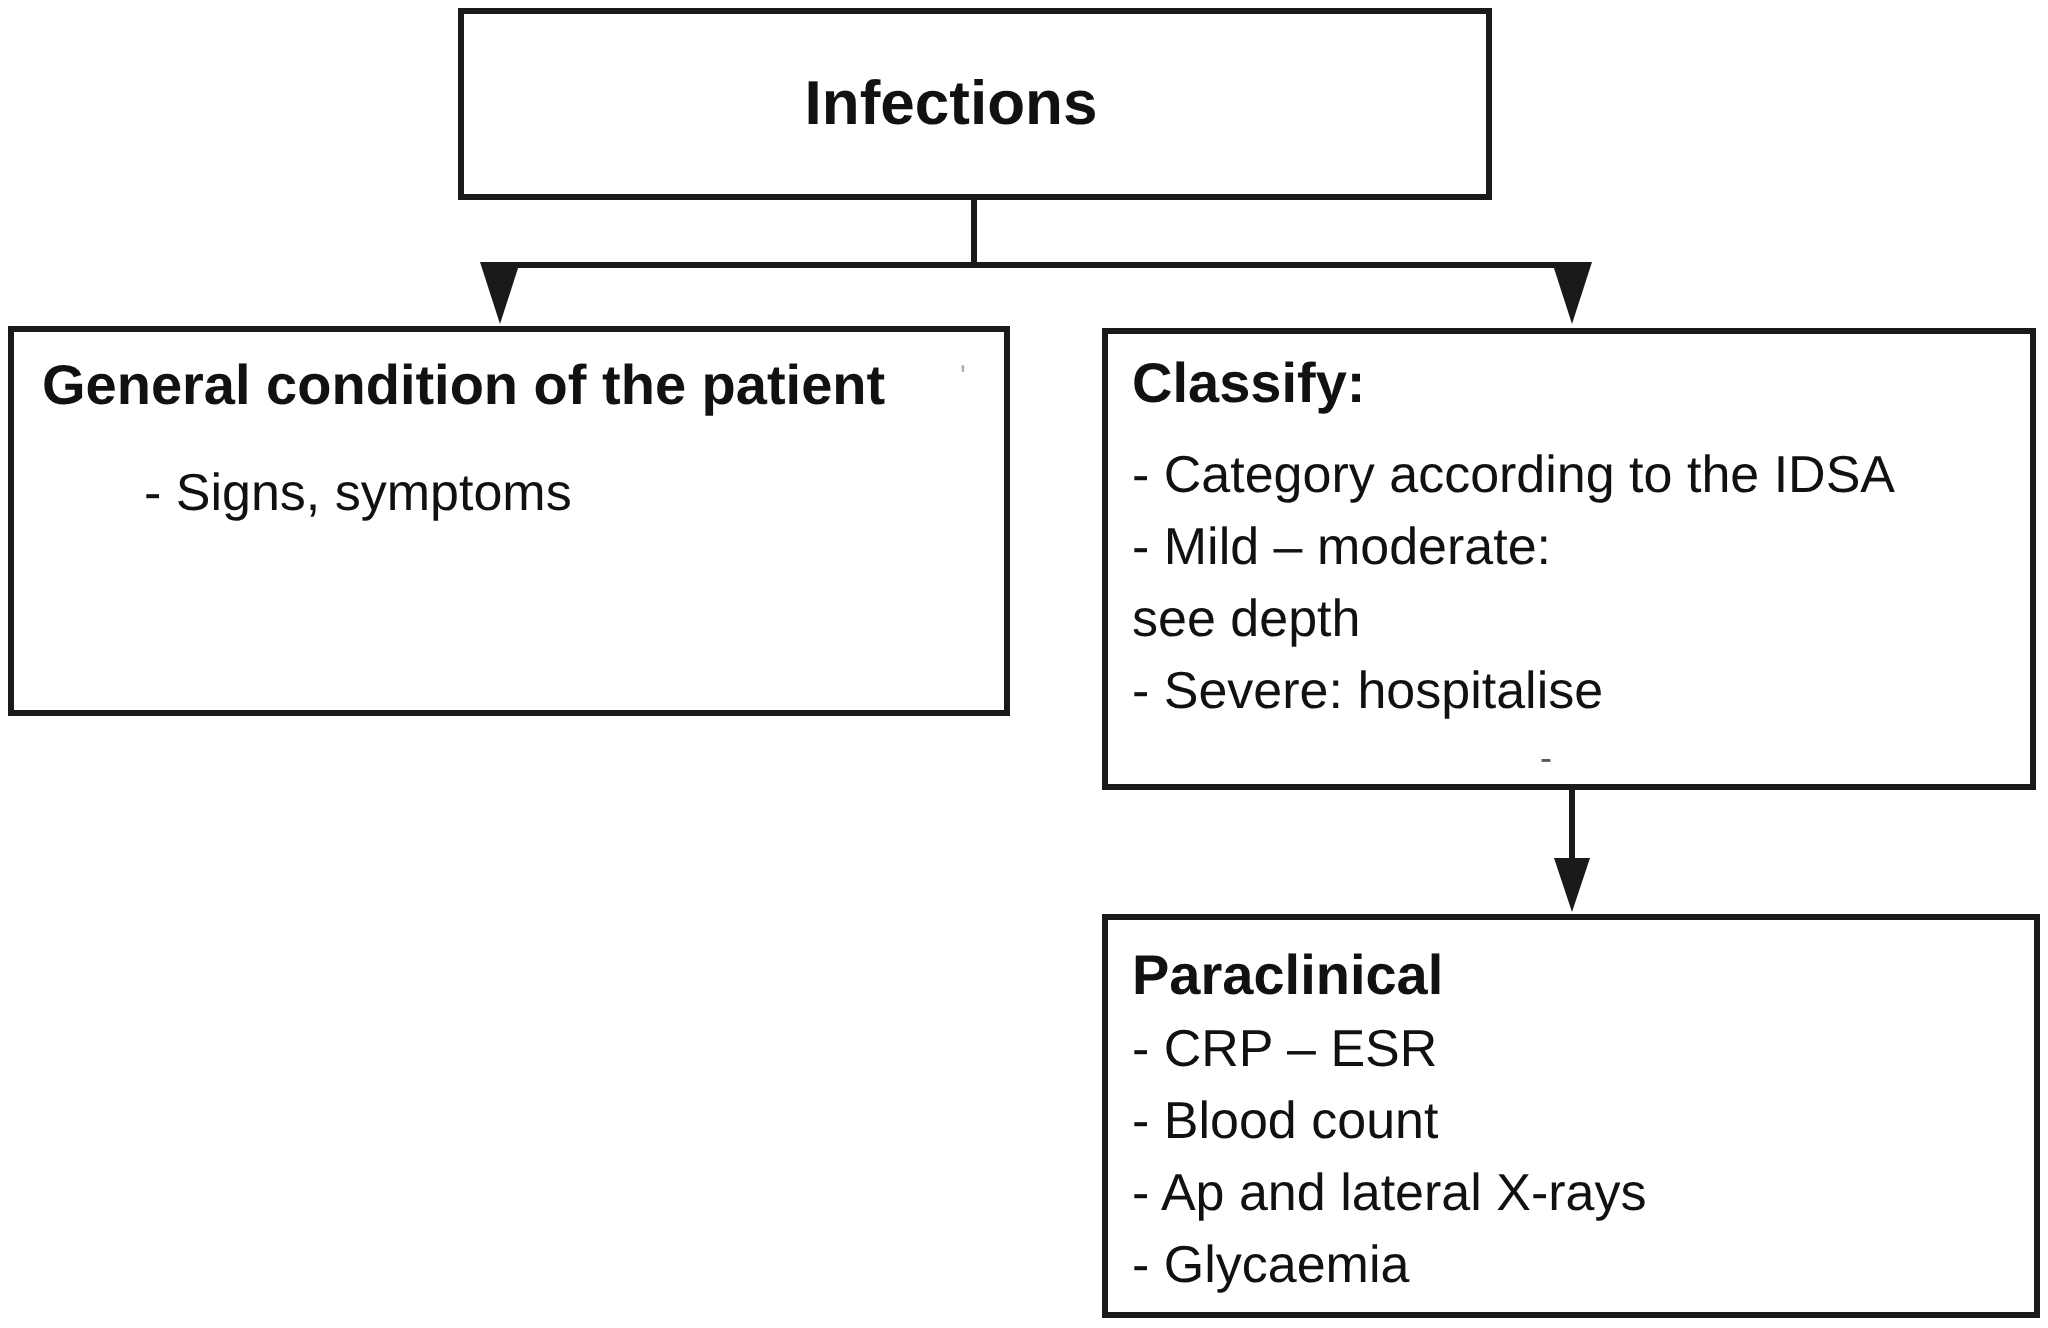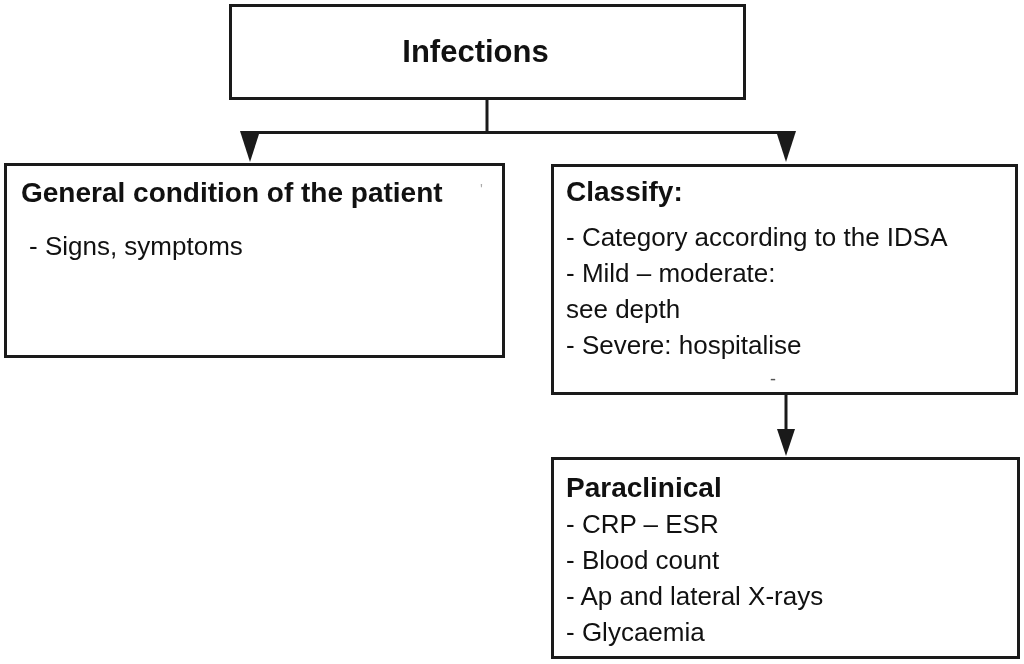--- a/index.html
+++ b/index.html
@@ -73,20 +73,21 @@
   .box-paraclinical .box-heading {
     line-height: 36px;
   }
   .item-list {
     font-size: 26px;
     line-height: 36px;
   }
   .box-general .item-list {
     margin-top: 18px;
     padding-left: 8px;
+    margin-left: 43px;
   }
   .box-classify .item-list {
     margin-top: 10px;
   }
   .box-paraclinical .item-list {
     margin-top: 0;
   }
   .item {
     white-space: nowrap;
   }

